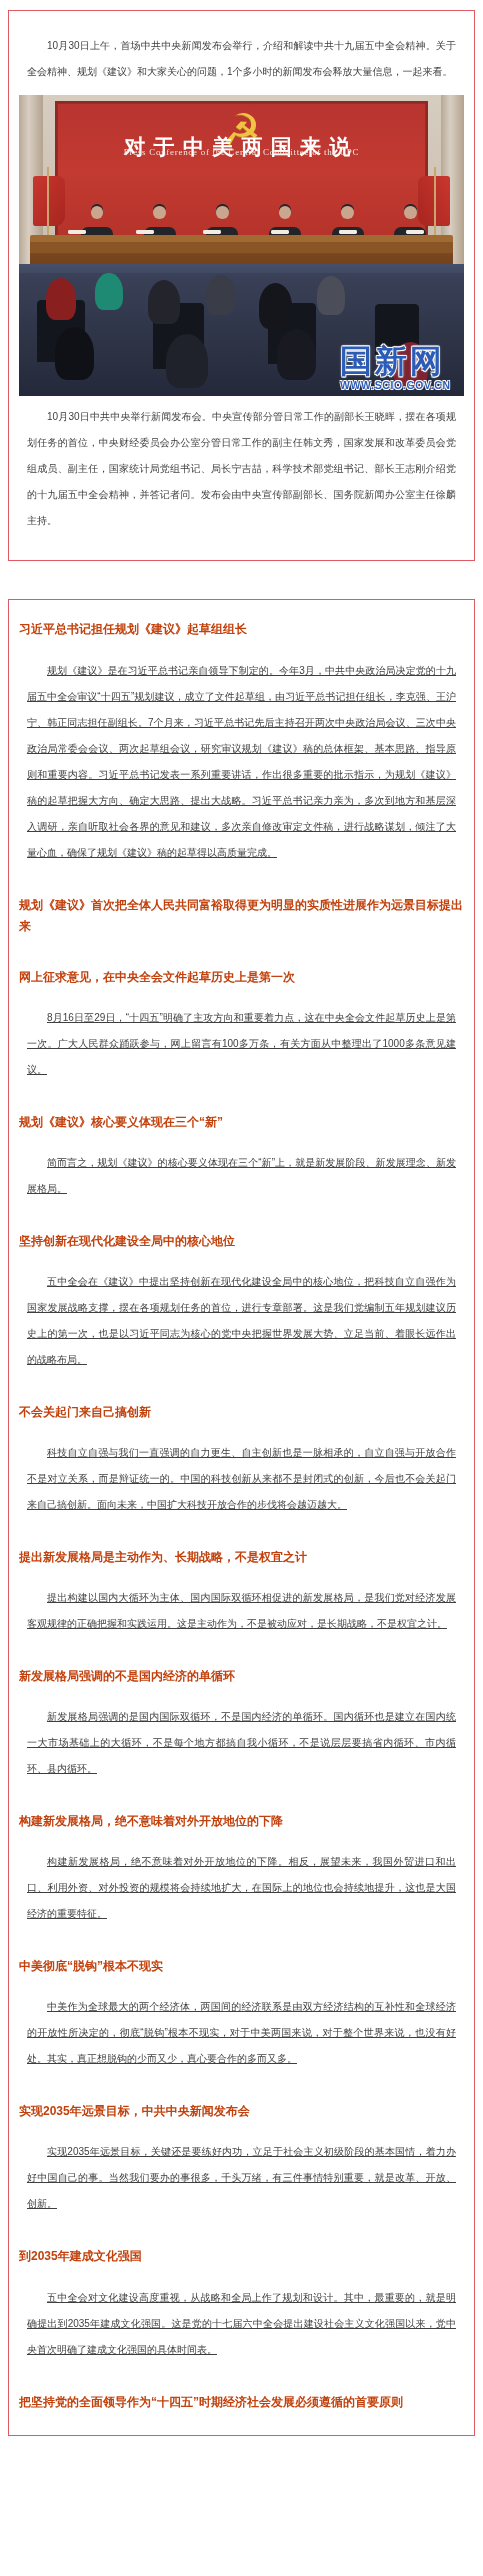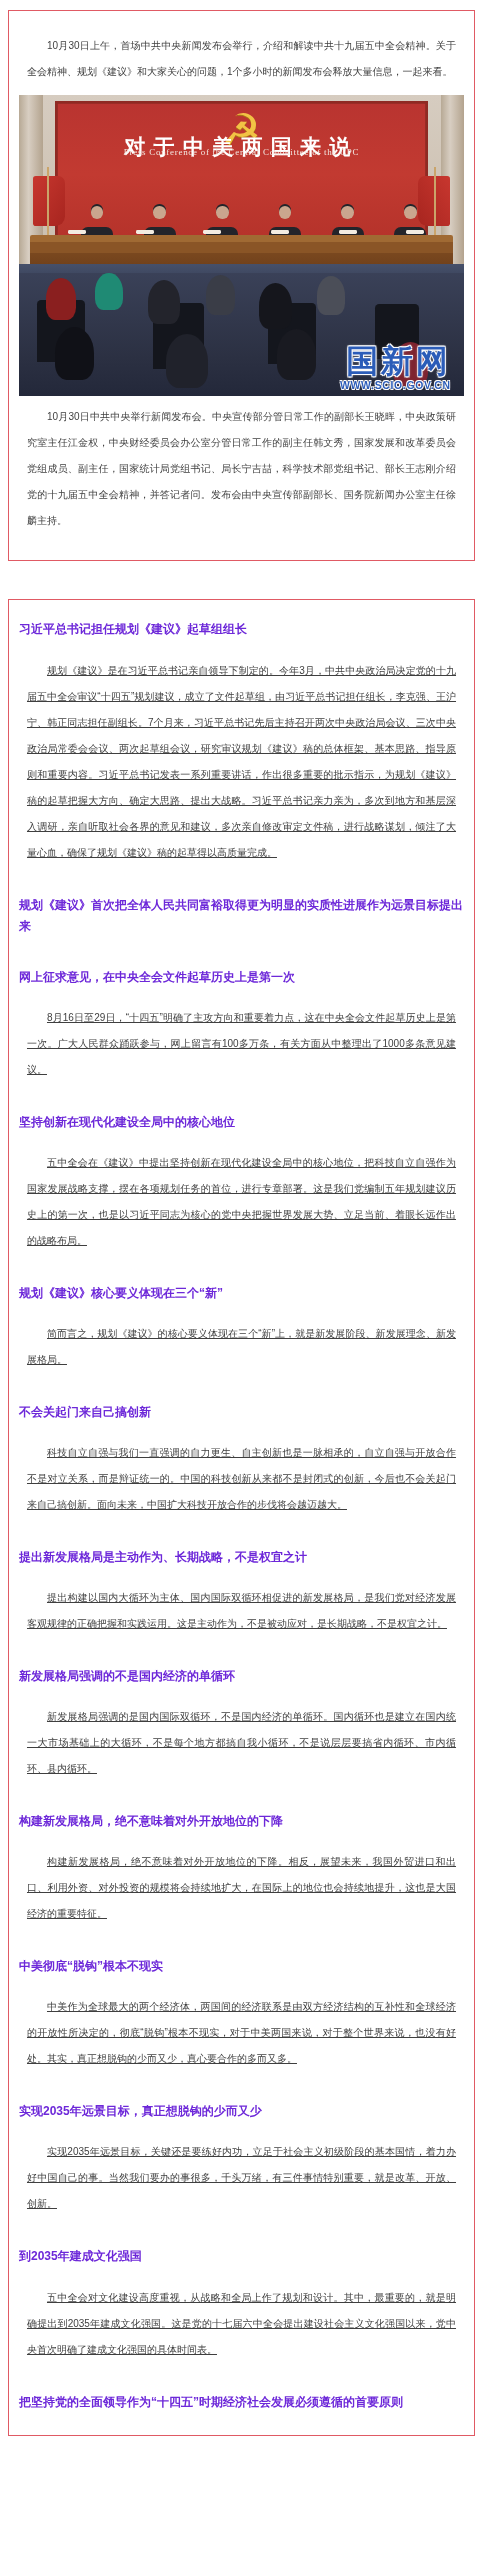--- a/index.html
+++ b/index.html
@@ -23,21 +23,21 @@
     margin:8px;
     text-indent:2em;
     text-align:justify;
     color:#3f3f3f;
   }
   .caption{margin-top:9.7px;}
   h2.sec-h{
     font-size:12px;
     line-height:21.5px;
     font-weight:bold;
-    color:#6d28d9;
+    color:#c2410c;
     margin:29px 0 0 0;
     text-align:left;
   }
   .sec:first-of-type h2.sec-h{margin-top:2.8px;}
   p.sec-p{margin-top:16.6px;text-decoration:underline;}
   
   .photo{
     position:relative;
     width:445px;
     height:301px;
@@ -78,21 +78,21 @@
   .table{
     position:absolute;left:2.5%;right:2.5%;top:46.5%;height:13%;
     background:linear-gradient(180deg,#a06a33 0 18%,#8a5526 18% 45%,#7a481f 45%,#6b3d19);
     border-radius:2.1px;
   }
   .table .mic{position:absolute;top:-4.8px;width:18px;height:4.2px;background:#f2ece2;border-radius:1.4px;}
   .floor{position:absolute;left:0;right:0;top:56%;height:8%;background:linear-gradient(#46506a,#353e55);}
   .audience{position:absolute;left:0;right:0;top:59%;bottom:0;background:linear-gradient(#3a4158,#2b3042 70%,#23283a);}
   .aud{position:absolute;border-radius:50% 50% 30% 30%;}
   .chairback{position:absolute;background:#14161d;border-radius:4.2px 4.2px 0 0;opacity=.9;}
-  .watermark{position:absolute;right:3%;bottom:3%;text-align:right;line-height:1.05;}
+  .watermark{position:absolute;right:3%;bottom:3%;text-align:left;line-height:1.05;}
   .wm-main{
     font-size:32px;font-weight:bold;color:#2b5cb8;letter-spacing:2.8px;
     text-shadow:0 0 1.4px #fff,0 0 2.8px #fff,0.7px 0.7px 0 #fff,-0.7px -0.7px 0 #fff,0.7px -0.7px 0 #fff,-0.7px 0.7px 0 #fff;
   }
   .wm-sub{
     margin-top:2.8px;font-size:10.4px;font-weight:bold;color:#2b5cb8;letter-spacing:0.7px;
     text-shadow:0 0 1.4px #fff,0.7px 0.7px 0 #fff,-0.7px -0.7px 0 #fff,0.7px -0.7px 0 #fff,-0.7px 0.7px 0 #fff;
   }
 </style>
 </head>
@@ -168,66 +168,66 @@
       <div class="aud" style="left:58%;top:46%;width:39px;height:51px;background:#191a21;"></div>
       <div class="aud" style="left:84%;top:56%;width:35px;height:44px;background:#7e2430;"></div>
 
       <div class="watermark">
         <div class="wm-main">国新网</div>
         <div class="wm-sub">WWW.SCIO.GOV.CN</div>
       </div>
     </div>
   </div>
 
-  <p class="body-text caption">10月30日中共中央举行新闻发布会。中央宣传部分管日常工作的副部长王晓晖，中央政策研究室主任江金权，中央财经委员会办公室分管日常工作的副主任韩文秀，国家发展和改革委员会党组成员、副主任，国家统计局党组书记、局长宁吉喆，科学技术部党组书记、部长王志刚介绍党的十九届五中全会精神，并答记者问。发布会由中央宣传部副部长、国务院新闻办公室主任徐麟主持。</p>
+  <p class="body-text caption">10月30日中共中央举行新闻发布会。中央宣传部分管日常工作的副部长王晓晖，摆在各项规划任务的首位，中央财经委员会办公室分管日常工作的副主任韩文秀，国家发展和改革委员会党组成员、副主任，国家统计局党组书记、局长宁吉喆，科学技术部党组书记、部长王志刚介绍党的十九届五中全会精神，并答记者问。发布会由中央宣传部副部长、国务院新闻办公室主任徐麟主持。</p>
 </div>
 
 <div class="red-box" id="main-box">
 
   <div class="sec">
     <h2 class="sec-h">习近平总书记担任规划《建议》起草组组长</h2>
     <p class="body-text sec-p">规划《建议》是在习近平总书记亲自领导下制定的。今年3月，中共中央政治局决定党的十九届五中全会审议“十四五”规划建议，成立了文件起草组，由习近平总书记担任组长，李克强、王沪宁、韩正同志担任副组长。7个月来，习近平总书记先后主持召开两次中央政治局会议、三次中央政治局常委会会议、两次起草组会议，研究审议规划《建议》稿的总体框架、基本思路、指导原则和重要内容。习近平总书记发表一系列重要讲话，作出很多重要的批示指示，为规划《建议》稿的起草把握大方向、确定大思路、提出大战略。习近平总书记亲力亲为，多次到地方和基层深入调研，亲自听取社会各界的意见和建议，多次亲自修改审定文件稿，进行战略谋划，倾注了大量心血，确保了规划《建议》稿的起草得以高质量完成。</p>
   </div>
   <div class="sec">
     <h2 class="sec-h">规划《建议》首次把全体人民共同富裕取得更为明显的实质性进展作为远景目标提出来</h2>
   </div>
   <div class="sec">
     <h2 class="sec-h">网上征求意见，在中央全会文件起草历史上是第一次</h2>
     <p class="body-text sec-p">8月16日至29日，“十四五”明确了主攻方向和重要着力点，这在中央全会文件起草历史上是第一次。广大人民群众踊跃参与，网上留言有100多万条，有关方面从中整理出了1000多条意见建议。</p>
   </div>
   <div class="sec">
+    <h2 class="sec-h">规划《建议》核心要义体现在三个“新”</h2>
+    <p class="body-text sec-p">简而言之，规划《建议》的核心要义体现在三个“新”上，就是新发展阶段、新发展理念、新发展格局。</p>
+  </div>
+  <div class="sec">
     <h2 class="sec-h">坚持创新在现代化建设全局中的核心地位</h2>
     <p class="body-text sec-p">五中全会在《建议》中提出坚持创新在现代化建设全局中的核心地位，把科技自立自强作为国家发展战略支撑，摆在各项规划任务的首位，进行专章部署。这是我们党编制五年规划建议历史上的第一次，也是以习近平同志为核心的党中央把握世界发展大势、立足当前、着眼长远作出的战略布局。</p>
   </div>
   <div class="sec">
-    <h2 class="sec-h">规划《建议》核心要义体现在三个“新”</h2>
-    <p class="body-text sec-p">简而言之，规划《建议》的核心要义体现在三个“新”上，就是新发展阶段、新发展理念、新发展格局。</p>
-  </div>
-  <div class="sec">
     <h2 class="sec-h">不会关起门来自己搞创新</h2>
     <p class="body-text sec-p">科技自立自强与我们一直强调的自力更生、自主创新也是一脉相承的，自立自强与开放合作不是对立关系，而是辩证统一的。中国的科技创新从来都不是封闭式的创新，今后也不会关起门来自己搞创新。面向未来，中国扩大科技开放合作的步伐将会越迈越大。</p>
   </div>
   <div class="sec">
     <h2 class="sec-h">提出新发展格局是主动作为、长期战略，不是权宜之计</h2>
     <p class="body-text sec-p">提出构建以国内大循环为主体、国内国际双循环相促进的新发展格局，是我们党对经济发展客观规律的正确把握和实践运用。这是主动作为，不是被动应对，是长期战略，不是权宜之计。</p>
   </div>
   <div class="sec">
     <h2 class="sec-h">新发展格局强调的不是国内经济的单循环</h2>
     <p class="body-text sec-p">新发展格局强调的是国内国际双循环，不是国内经济的单循环。国内循环也是建立在国内统一大市场基础上的大循环，不是每个地方都搞自我小循环，不是说层层要搞省内循环、市内循环、县内循环。</p>
   </div>
   <div class="sec">
     <h2 class="sec-h">构建新发展格局，绝不意味着对外开放地位的下降</h2>
     <p class="body-text sec-p">构建新发展格局，绝不意味着对外开放地位的下降。相反，展望未来，我国外贸进口和出口、利用外资、对外投资的规模将会持续地扩大，在国际上的地位也会持续地提升，这也是大国经济的重要特征。</p>
   </div>
   <div class="sec">
     <h2 class="sec-h">中美彻底“脱钩”根本不现实</h2>
     <p class="body-text sec-p">中美作为全球最大的两个经济体，两国间的经济联系是由双方经济结构的互补性和全球经济的开放性所决定的，彻底“脱钩”根本不现实，对于中美两国来说，对于整个世界来说，也没有好处。其实，真正想脱钩的少而又少，真心要合作的多而又多。</p>
   </div>
   <div class="sec">
-    <h2 class="sec-h">实现2035年远景目标，真正想脱钩的少而又少</h2>
+    <h2 class="sec-h">实现2035年远景目标，中共中央新闻发布会</h2>
     <p class="body-text sec-p">实现2035年远景目标，关键还是要练好内功，立足于社会主义初级阶段的基本国情，着力办好中国自己的事。当然我们要办的事很多，千头万绪，有三件事情特别重要，就是改革、开放、创新。</p>
   </div>
   <div class="sec">
     <h2 class="sec-h">到2035年建成文化强国</h2>
     <p class="body-text sec-p">五中全会对文化建设高度重视，从战略和全局上作了规划和设计。其中，最重要的，就是明确提出到2035年建成文化强国。这是党的十七届六中全会提出建设社会主义文化强国以来，党中央首次明确了建成文化强国的具体时间表。</p>
   </div>
   <div class="sec">
     <h2 class="sec-h">把坚持党的全面领导作为“十四五”时期经济社会发展必须遵循的首要原则</h2>
 
   </div>

